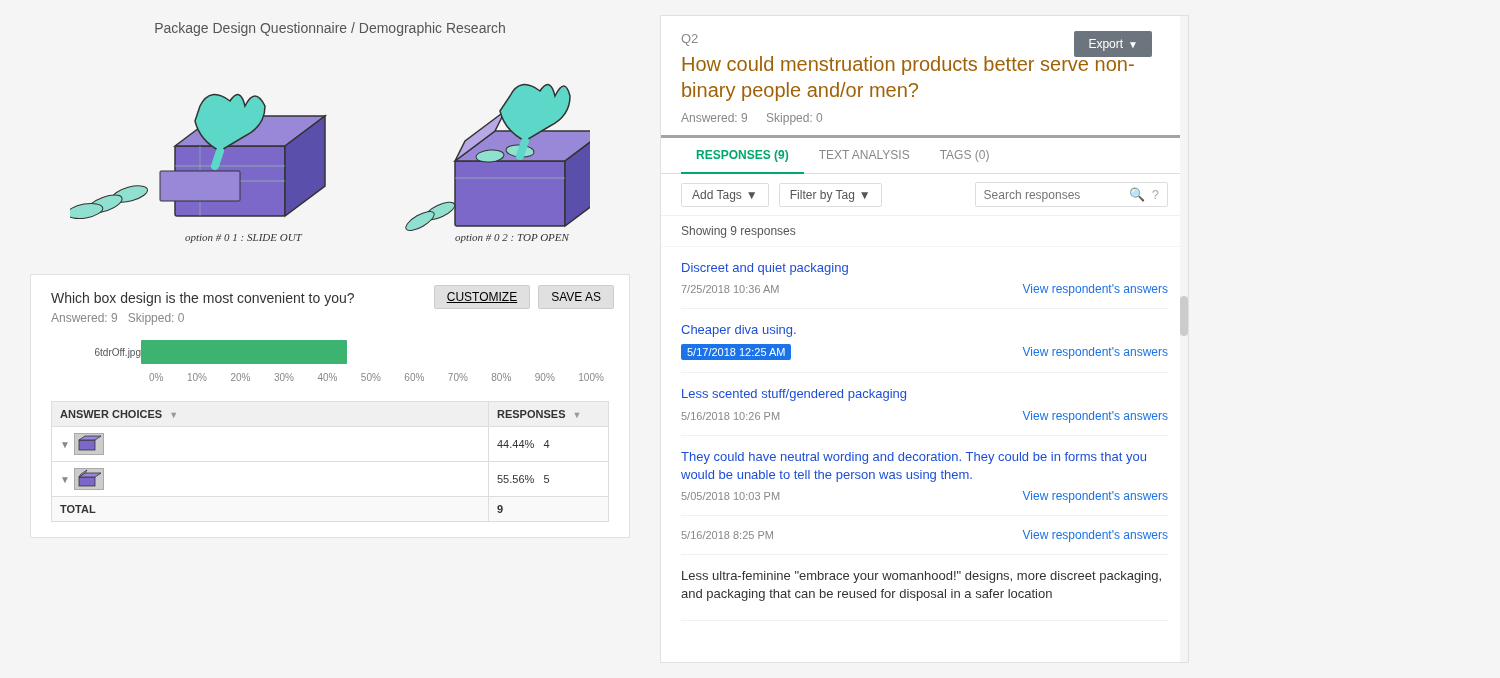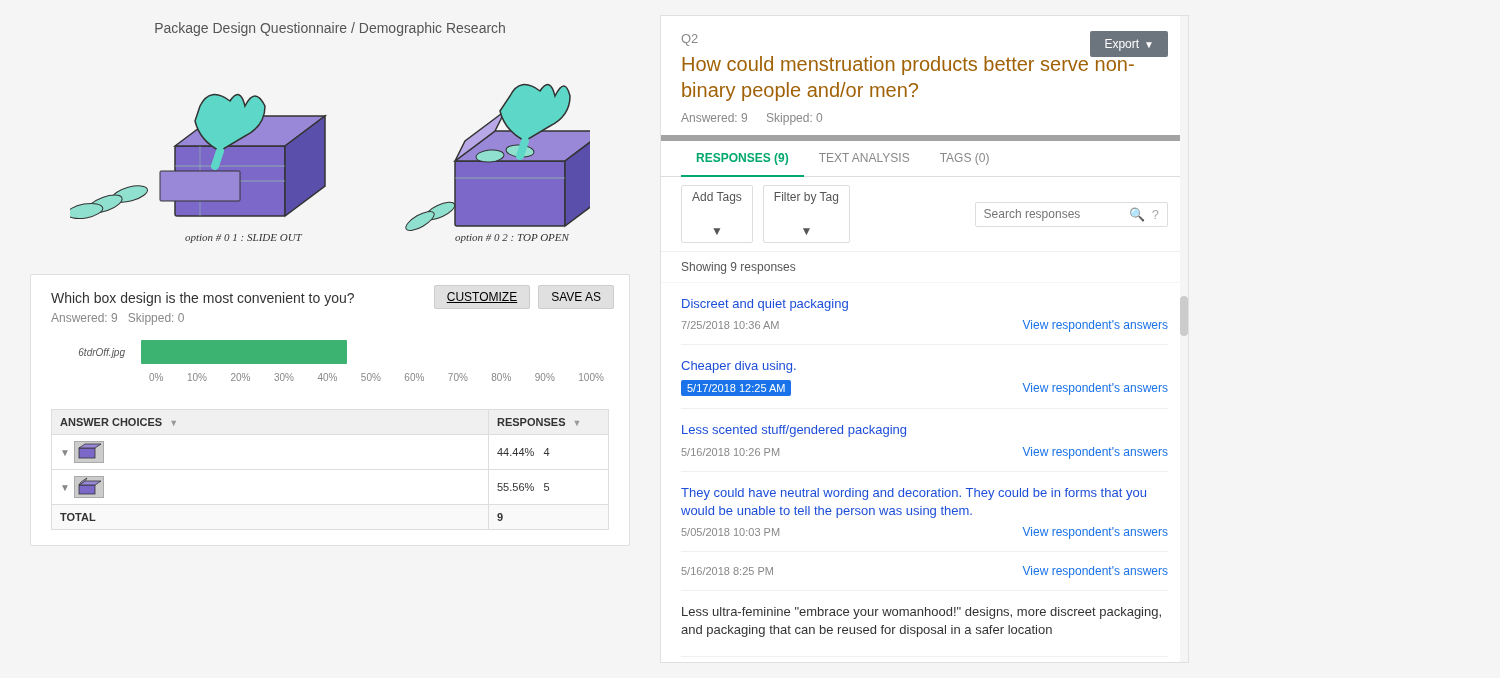--- a/index.html
+++ b/index.html
@@ -95,23 +95,22 @@
       display: flex;
       align-items: center;
       margin-bottom: 8px;
     }
 
     .bar-label {
       width: 90px;
       font-size: 11px;
       color: #555;
       text-align: right;
-      padding-right: 16px;
+      padding-right: 0;
       flex-shrink: 0;
-      font-style: italic;
     }
 
     .bar-container {
       flex: 1;
       height: 24px;
       position: relative;
     }
 
     .bar-fill {
       height: 100%;
@@ -126,21 +125,21 @@
       margin-left: 98px;
       font-size: 10px;
       color: #888;
       justify-content: space-between;
       padding-right: 5px;
     }
 
     .answer-table {
       width: 100%;
       border-collapse: collapse;
-      margin-top: 26px;
+      margin-top: 18px;
     }
 
     .answer-table th {
       background: #f0f0f0;
       border: 1px solid #ddd;
       padding: 6px 8px;
       font-size: 11px;
       text-align: left;
       font-weight: bold;
     }
@@ -193,21 +192,21 @@
       background: #fff;
       border: 1px solid #e0e0e0;
       margin: 15px 15px 15px 0;
       display: flex;
       flex-direction: column;
       position: relative;
     }
 
     .right-header {
       padding: 15px 20px 10px;
-      border-bottom: 6px solid #a3a3a3;
+      border-bottom: 3px solid #a3a3a3;
     }
 
     .q-number {
       font-size: 13px;
       color: #888;
       margin-bottom: 5px;
     }
 
     .q-title {
       font-size: 20px;
@@ -222,21 +221,21 @@
       color: #888;
     }
 
     .q-stats span {
       margin-right: 15px;
     }
 
     .export-btn {
       position: absolute;
       top: 15px;
-      right: 20px;
+      right: 36px;
       background: #6c757d;
       color: #fff;
       border: none;
       padding: 6px 14px;
       font-size: 12px;
       cursor: pointer;
       border-radius: 2px;
       display: flex;
       align-items: center;
       gap: 5px;
@@ -277,23 +276,22 @@
 
     .filter-btn {
       background: #fff;
       border: 1px solid #ddd;
       padding: 4px 10px;
       font-size: 12px;
       cursor: pointer;
       border-radius: 2px;
       display: flex;
       align-items: center;
-      gap: 20px;
+      gap: 4px;
       color: #555;
-      flex-direction: column;
     }
 
     .search-box {
       margin-left: auto;
       display: flex;
       align-items: center;
       border: 1px solid #ddd;
       border-radius: 2px;
       padding: 4px 8px;
       gap: 6px;

